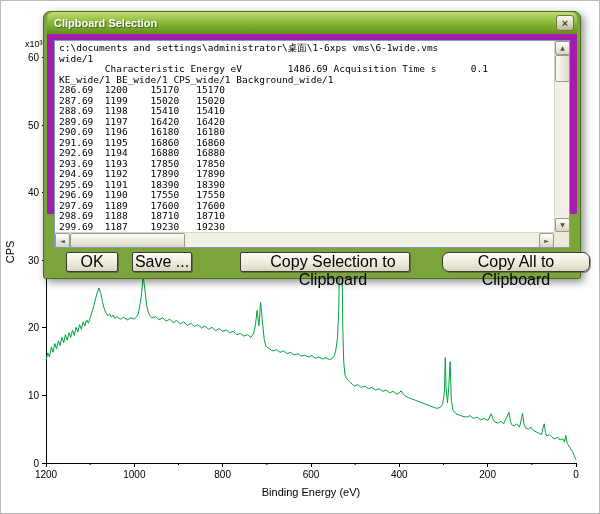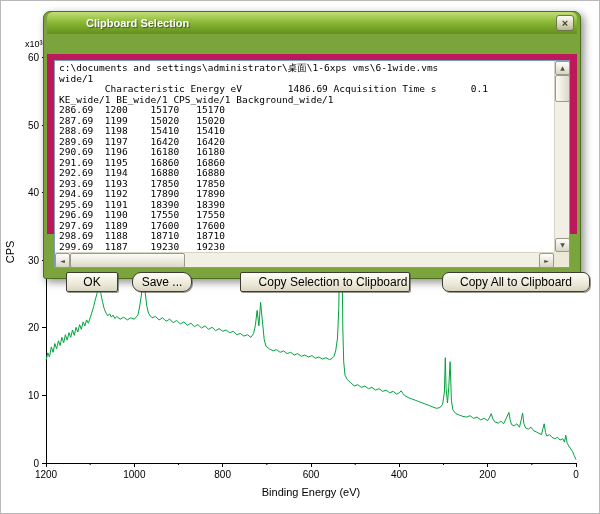--- a/index.html
+++ b/index.html
@@ -6,28 +6,28 @@
   .screen{position:relative;width:600px;height:514px;background:#ffffff;border:1px solid #b9b9b9;
           box-sizing:border-box;overflow:hidden;font-family:"Liberation Sans",sans-serif;}
   #chart{position:absolute;left:0;top:0;}
 
   
   .dialog{position:absolute;left:42px;top:10px;width:538px;height:268px;box-sizing:border-box;
           background:#7ca43c;border:1px solid #4e6e1d;border-radius:7px 7px 3px 3px;
           padding:0 3px 3px;box-shadow:3px 3px 9px rgba(0,0,0,0.45);}
   .titlebar{height:22px;display:flex;align-items:center;
             background:linear-gradient(180deg,#c3dd77 0%,#8cba38 45%,#628f1d 100%);
-            border-radius:6px 6px 0 0;padding-left:32px;}
+            border-radius:6px 6px 0 0;}
   .titletext{flex:1;color:#ffffff;font-weight:bold;font-size:11px;padding-left:7px;
              text-shadow:1px 1px 1px rgba(0,0,0,0.45);white-space:nowrap;}
   .closebtn{width:18px;height:16px;margin-right:3px;border-radius:3px;box-sizing:border-box;
             background:linear-gradient(180deg,#fdfdf6 0%,#d9d6be 60%,#b9b694 100%);
             border:1px solid #6e7550;color:#44482c;font-size:11px;font-weight:bold;
             line-height:14px;text-align:center;cursor:default;}
-  .dlgbody{position:relative;height:180px;background:#be185d;margin-top:20px;}
+  .dlgbody{position:relative;height:180px;background:#a21caf;}
 
   
   .textarea{position:absolute;left:7px;top:6px;right:7px;height:208px;background:#ffffff;
             border:1px solid #7f9db9;box-sizing:border-box;overflow:hidden;}
   .textarea pre{margin:0;padding:2px 4px;font-family:"DejaVu Sans Mono",monospace;
                 font-size:9.5px;line-height:10.5px;color:#000;white-space:pre;}
   .vscroll{position:absolute;top:0;right:0;bottom:15px;width:15px;background:#f2f0e4;
            border-left:1px solid #d8d4c4;box-sizing:border-box;}
   .hscroll{position:absolute;left:0;right:15px;bottom:0;height:15px;background:#f2f0e4;
            border-top:1px solid #d8d4c4;box-sizing:border-box;}
@@ -42,23 +42,23 @@
   .vthumb{position:absolute;left:0;top:14px;width:15px;height:27px;box-sizing:border-box;
           background:linear-gradient(90deg,#fdfdf8,#dcd8c8);border:1px solid #9c9a84;border-radius:2px;}
   .hthumb{position:absolute;left:15px;top:0;width:115px;height:15px;box-sizing:border-box;
           background:linear-gradient(180deg,#fdfdf8,#dcd8c8);border:1px solid #9c9a84;border-radius:2px;}
 
   
   .btnrow{position:absolute;left:7px;right:7px;top:218px;height:20px;}
   .xpbtn{position:absolute;top:0;height:20px;box-sizing:border-box;border-radius:2px;
          background:linear-gradient(180deg,#fffef8 0%,#eae7d6 65%,#d9d5c1 100%);
          border:1px solid #3c3c34;box-shadow:1px 1px 0 rgba(70,70,60,0.55);
-         font-family:"Liberation Sans",sans-serif;font-size:12px;color:#000;padding:0;cursor:default;}
+         font-family:"Liberation Sans",sans-serif;font-size:16px;color:#000;padding:0;cursor:default;}
   .xpbtn.ok{left:12px;width:52px;}
-  .xpbtn.save{left:78px;width:60px;border-radius:9px;}
+  .xpbtn.save{left:78px;width:60px;}
   .xpbtn.copysel{left:186px;width:170px;padding-left:16px;}
   .xpbtn.copyall{left:388px;width:148px;border-radius:7px;}
 </style>
 </head>
 <body>
 
 <div class="screen">
 
   <svg id="chart" width="600" height="514">
       <path d="M45 40 L45 462 L575 462" fill="none" stroke="#000" stroke-width="1" shape-rendering="crispEdges"></path>

